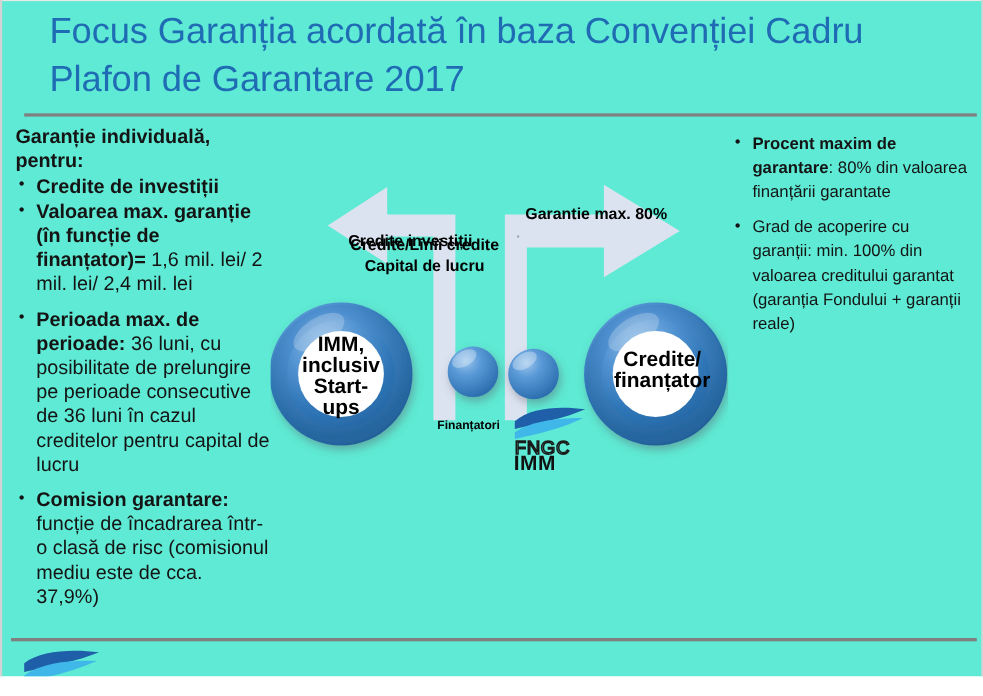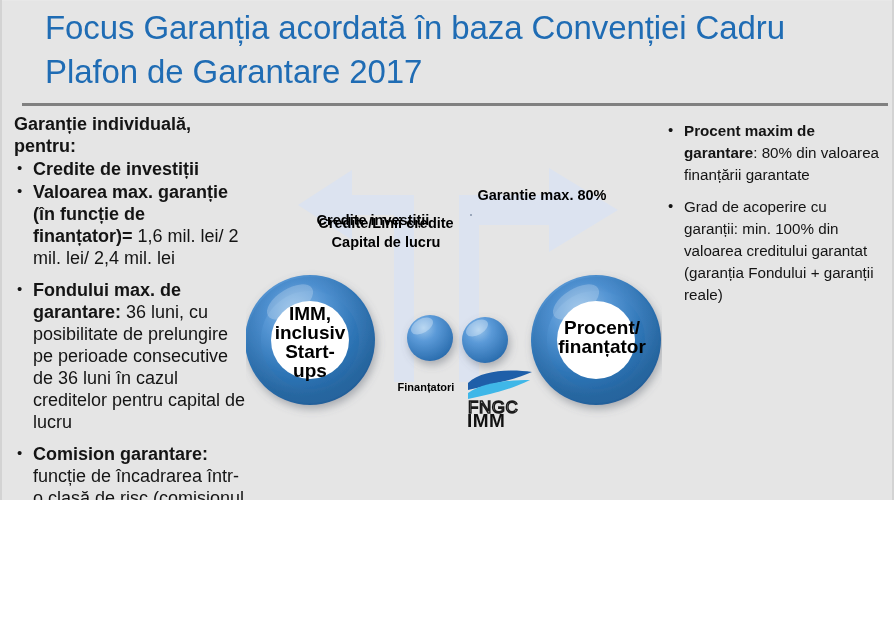--- a/index.html
+++ b/index.html
@@ -6,22 +6,22 @@
     margin: 0;
     padding: 0;
     background: #ffffff;
   }
   body {
     font-family: "Liberation Sans", sans-serif;
   }
   #slide {
     position: relative;
     width: 894px;
-    height: 500px;
-    background: #e5e5e5;
+    height: 615px;
+    background: #5eead4;
     overflow: hidden;
   }
   
   .edge-left {
     position: absolute; left: 0; top: 0; width: 2px; height: 633px;
     background: #d3d3d3;
   }
   .edge-right {
     position: absolute; right: 0; top: 0; width: 2px; height: 633px;
     background: #d3d3d3;
@@ -169,24 +169,24 @@
   <div class="col-left">
     <div class="lead">Garanție individuală, pentru:</div>
     <ul class="blist">
       <li>
         <span class="b">Credite de investiții</span>
       </li>
       <li>
         <span class="b">Valoarea max. garanție (în funcție de finanțator)=</span><span> 1,6 mil. lei/   2 mil. lei/ 2,4   mil. lei</span>
       </li>
       <li class="gap">
-        <span class="b">Fondului max. de garantare:</span><span> 36 luni, cu posibilitate de prelungire pe perioade consecutive de 36 luni în cazul creditelor pentru capital de lucru</span>
+        <span class="b">Perioada max. de perioade:</span><span> 36 luni, cu posibilitate de prelungire pe perioade consecutive de 36 luni în cazul creditelor pentru capital de lucru</span>
       </li>
       <li class="gap">
-        <span class="b">Comision garantare:</span><span> funcție de încadrarea într-o clasă de risc (comisionul mediu este de cca. 2,5%)</span>
+        <span class="b">Comision garantare:</span><span> funcție de încadrarea într-o clasă de risc (comisionul mediu este de cca. 37,9%)</span>
       </li>
     </ul>
   </div>
 
   <div class="col-right">
     <ul class="blist">
       <li>
         <span class="b">Procent maxim de garantare</span><span>: 80% din valoarea finanțării garantate</span>
       </li>
       <li class="gap">
@@ -254,21 +254,21 @@
   </div>
 
   <div class="tiny-dot"></div>
 
   <div class="dlabel lbl-ci">Credite investiții</div>
   <div class="dlabel lbl-clc">Credite/Linii credite Capital de lucru</div>
   <div class="dlabel lbl-gm">Garantie max. 80%</div>
   <div class="dlabel lbl-fin">Finanțatori</div>
 
   <div class="torus-text tt-left">IMM, inclusiv Start-ups</div>
-  <div class="torus-text tt-right">Procent/ finanțator</div>
+  <div class="torus-text tt-right">Credite/ finanțator</div>
 
   <div class="logo logo-center">
     <svg width="70" height="60" viewBox="0 0 70 60" xmlns="http://www.w3.org/2000/svg">
       <path d="M2 15 C 16 2, 44 1, 66 4 C 48 12, 26 16, 2 22 Z" fill="#1F5FA9"></path>
       <path d="M2 25 C 18 14, 44 12, 64 12 C 46 21, 26 26, 2 31 Z" fill="#3FB7E8"></path>
       <text x="2" y="45" font-family="Liberation Sans, sans-serif" font-size="17" fill="none" stroke="#1a1a1a" stroke-width="1.4" letter-spacing="0.5">FNGC</text>
       <text x="1" y="59" font-family="Liberation Sans, sans-serif" font-size="19" font-weight="bold" fill="#111111" letter-spacing="0.5">IMM</text>
     </svg>
   </div>
 

